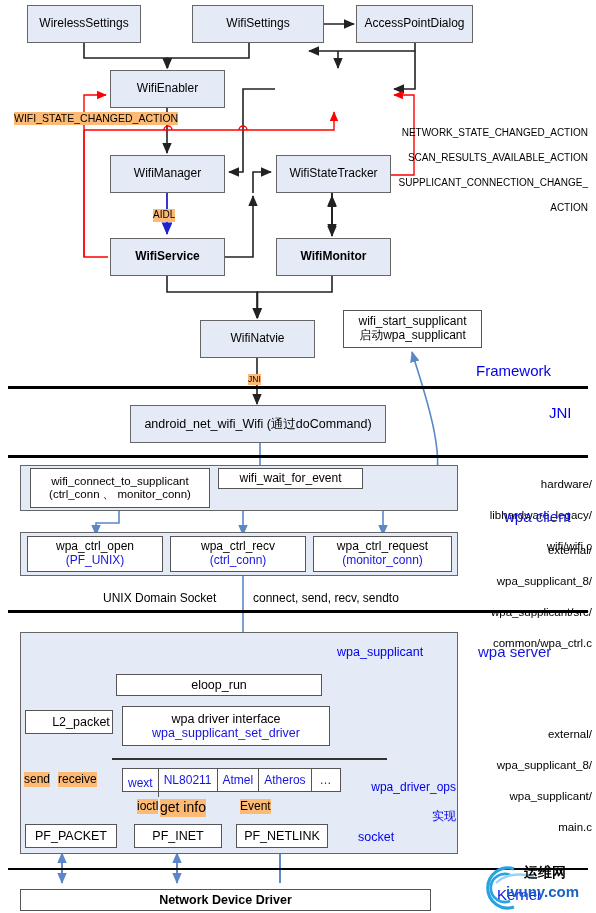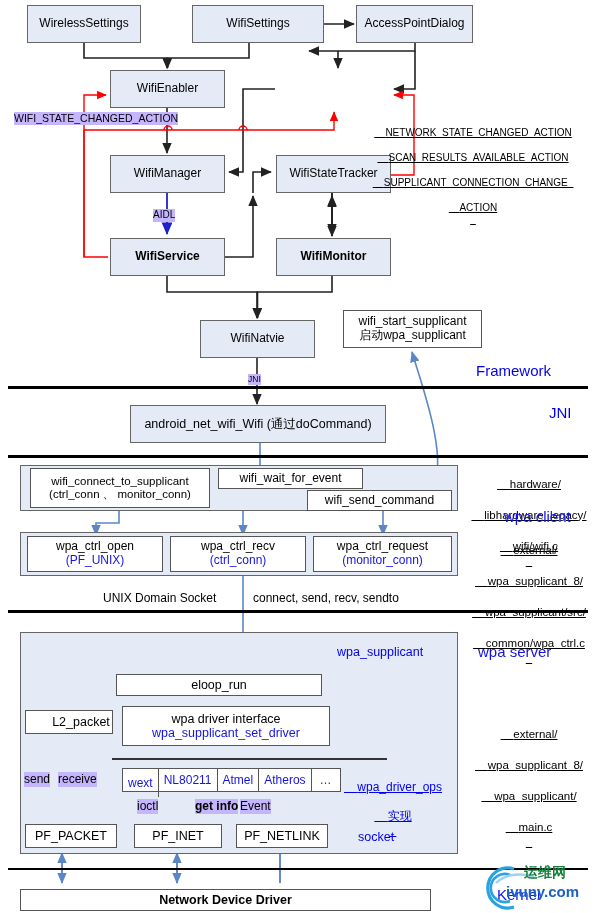--- a/index.html
+++ b/index.html
@@ -19,25 +19,25 @@
 
   
   .wbox{background:#ffffff;border:1.5px solid #555;font-size:12.5px;color:#000;}
 
   
   .panel{position:absolute;box-sizing:border-box;background:#e4eaf6;
          border:1.5px solid #666;}
 
   
   .lbl{position:absolute;font-size:11px;color:#000;white-space:pre;line-height:1.25;}
-  .lbl.c{text-align:center;text-decoration:underline;}
+  .lbl.c{text-align:right;}
   .lbl.blue{color:#0000ee;}
   .lbl.big{font-size:15px;}
   .lbl.sm{font-size:10px;}
-  .lbl.wbg{background:#c4b5fd;}
+  .lbl.wbg{background:#fdba74;}
 
   .blue{color:#1414e0;}
 
   
   .hr{position:absolute;background:#000;}
 
   svg.ov{position:absolute;left:0;top:0;width:596px;height:913px;
          pointer-events:none;}
 
   
@@ -217,23 +217,20 @@
 
   <div class="panel" style="left:20px;top:465px;width:438px;height:46px;"></div>
 
   <div class="node wbox" style="left:30px;top:468px;width:180px;height:40px;font-size:11.5px;">
     <span>wifi_connect_to_supplicant</span>
     <span>(ctrl_conn 、 monitor_conn)</span>
   </div>
   <div class="node wbox" style="left:218px;top:468px;width:145px;height:21px;font-size:12px;">
     <span>wifi_wait_for_event</span>
   </div>
-  <div class="node wbox" style="left:307px;top:490px;width:145px;height:21px;font-size:12px;">
-    <span>wifi_send_command</span>
-  </div>
 
   <div class="panel" style="left:20px;top:532px;width:438px;height:44px;"></div>
 
   <div class="node wbox" style="left:27px;top:536px;width:136px;height:36px;font-size:12px;">
     <span>wpa_ctrl_open</span>
     <span class="blue">(PF_UNIX)</span>
   </div>
   <div class="node wbox" style="left:170px;top:536px;width:136px;height:36px;font-size:12px;">
     <span>wpa_ctrl_recv</span>
     <span class="blue">(ctrl_conn)</span>
@@ -291,21 +288,21 @@
   </div>
 
   <div class="lbl c blue" style="left:330px;top:766px;width:126px;font-size:12px;line-height:1.2;">
     <span>wpa_driver_ops</span><br>
     <span>实现</span>
   </div>
 
   <div class="lbl wbg" style="left:24px;top:772px;font-size:12px;">send</div>
   <div class="lbl wbg" style="left:58px;top:772px;font-size:12px;">receive</div>
   <div class="lbl wbg" style="left:137px;top:799px;font-size:12px;">ioctl</div>
-  <div class="lbl wbg" style="left:195px;top:799px;font-size:12px;font-weight:bold;">get info</div>
+  <div class="lbl wbg" style="left:160px;top:799px;font-size:14px;">get info</div>
   <div class="lbl wbg" style="left:240px;top:799px;font-size:12px;">Event</div>
 
   <div class="node wbox" style="left:25px;top:824px;width:92px;height:24px;font-size:12.5px;">
     <span>PF_PACKET</span>
   </div>
   <div class="node wbox" style="left:134px;top:824px;width:88px;height:24px;font-size:12.5px;">
     <span>PF_INET</span>
   </div>
   <div class="node wbox" style="left:236px;top:824px;width:92px;height:24px;font-size:12.5px;">
     <span>PF_NETLINK</span>
@@ -327,17 +324,17 @@
   <div class="lbl big" style="left:497px;top:886px;font-size:15px;color:#1414e0;font-weight:normal;">Kernel</div>
 
   <div class="wm" style="left:484px;top:861px;width:112px;height:52px;">
     <svg width="112" height="52" viewBox="0 0 112 52">
       <g fill="none" stroke="#29a3e0" stroke-width="3.2">
         <path d="M30,8 A20,20 0 1 0 30,46"></path>
         <path d="M26,14 A14,14 0 1 0 26,40" stroke-width="2.6"></path>
       </g>
       <path d="M12,22 C22,12 40,12 50,16" stroke="#9ad4f0" stroke-width="2.4" fill="none"></path>
     </svg>
-    <div style="position:absolute;left:40px;top:3px;color:#15803d;font-size:14px;font-weight:bold;">运维网</div>
+    <div style="position:absolute;left:40px;top:3px;color:#000000;font-size:14px;font-weight:bold;">运维网</div>
     <div style="position:absolute;left:22px;top:22px;color:#1a62c4;font-size:15px;font-weight:bold;">ivuny.com</div>
   </div>
 
 </div>
 
 </body></html>

